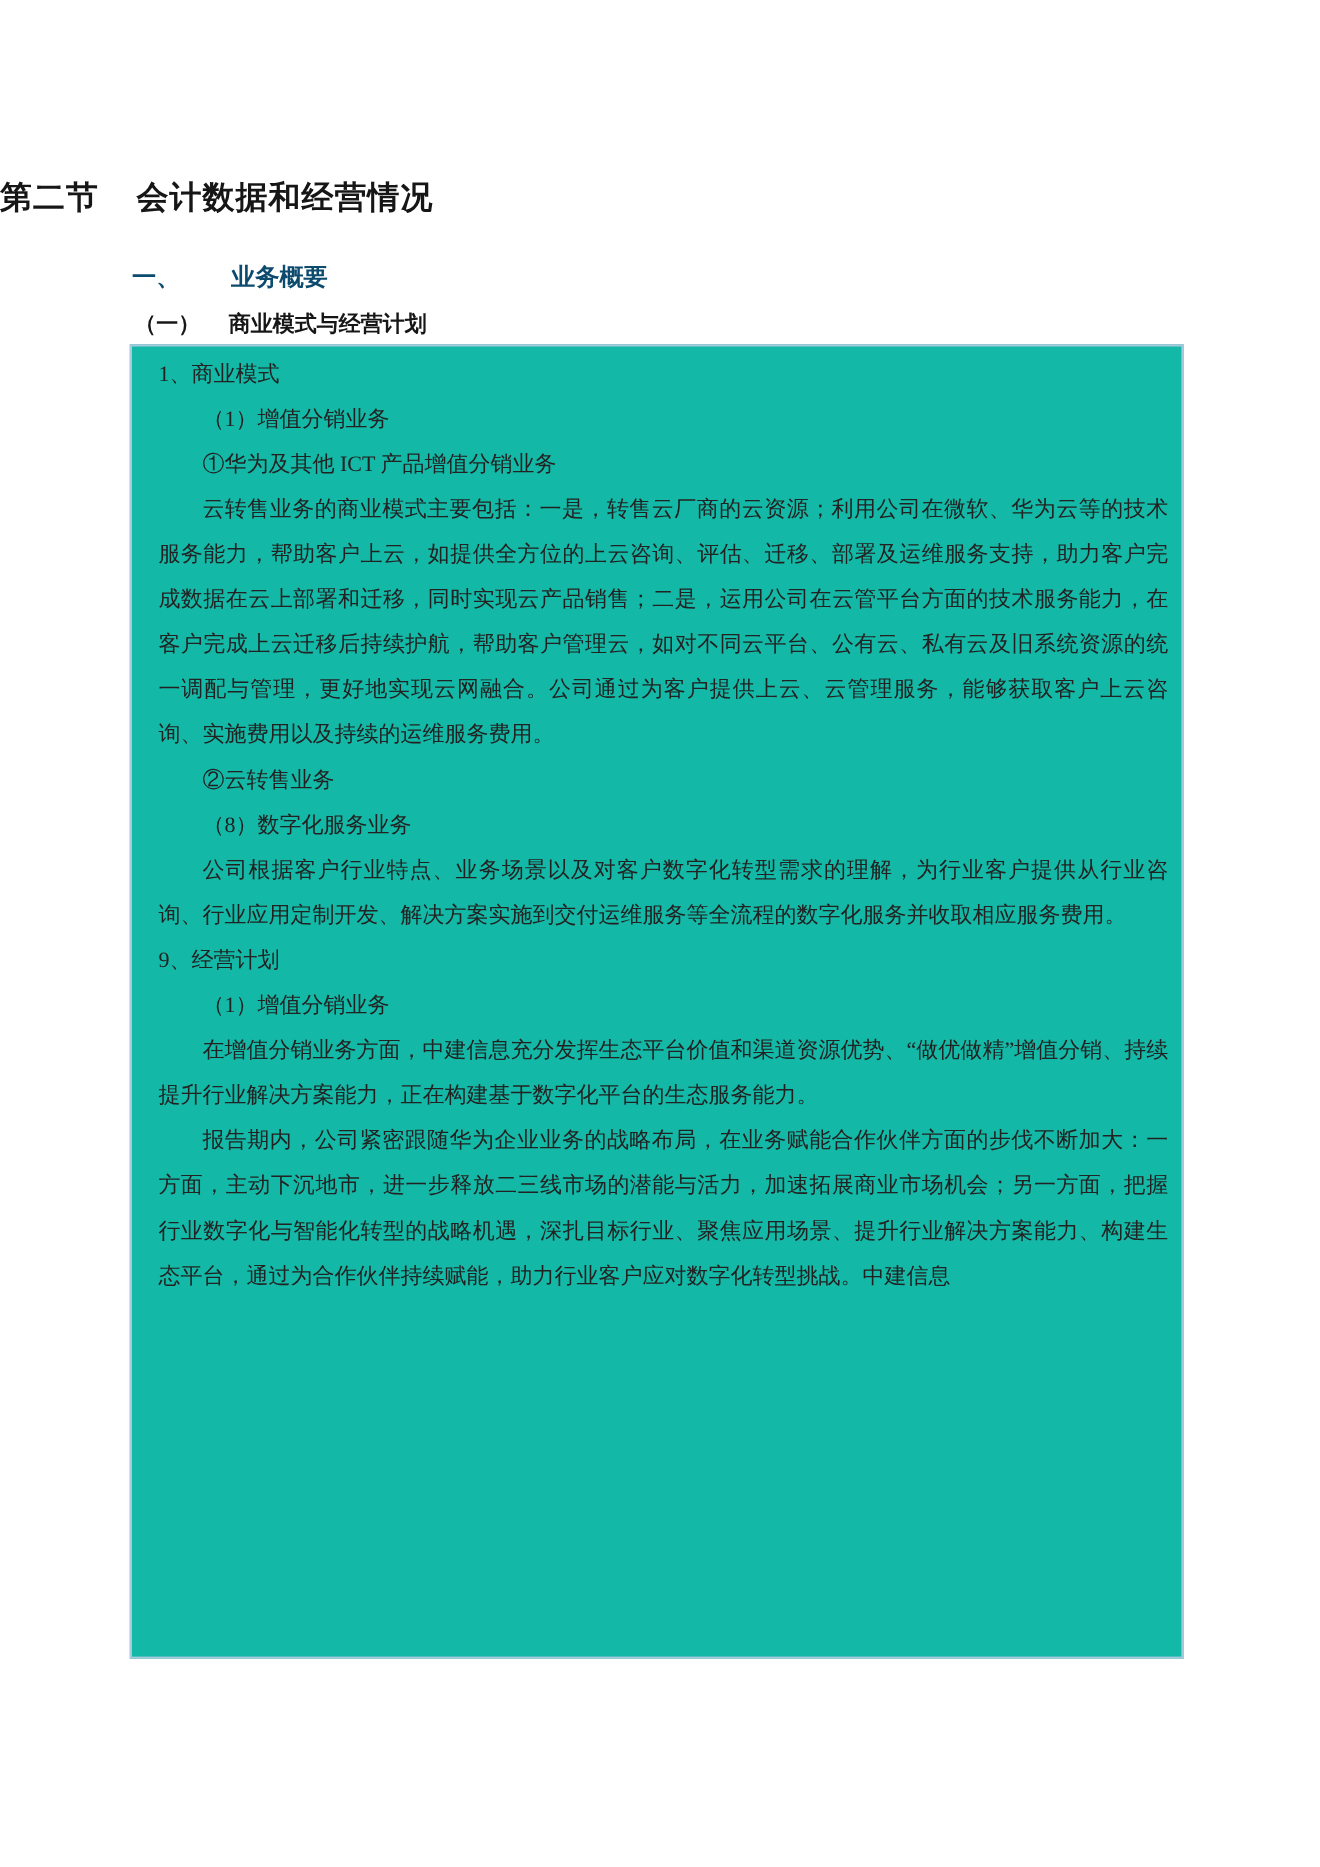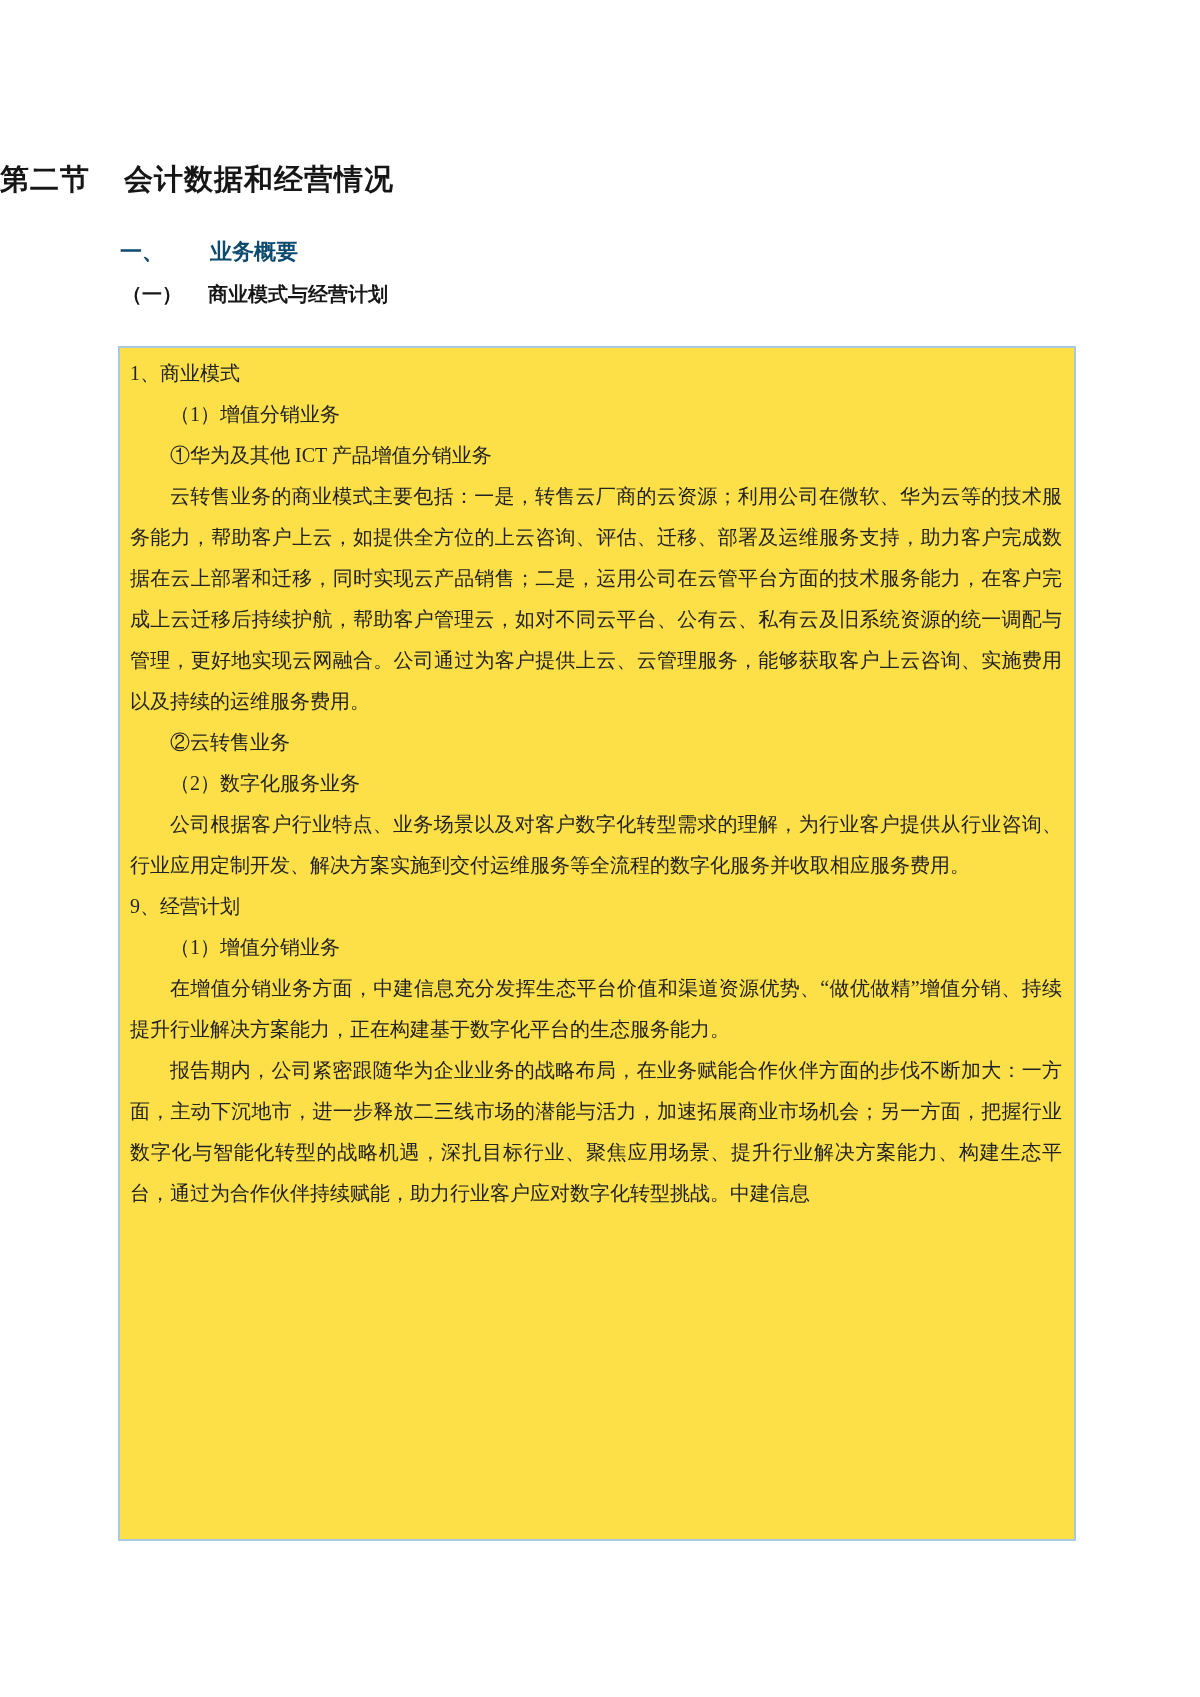--- a/index.html
+++ b/index.html
@@ -40,28 +40,28 @@
     left: 122px;
     font-family: "Liberation Sans", "DejaVu Sans", sans-serif;
     font-weight: bold;
     font-size: 20px;
     color: #161616;
   }
   .heading-2 .num { display: inline-block; width: 86px; }
   .content-box {
     position: absolute;
     left: 118px;
-    top: 346px;
+    top: 313px;
     width: 958px;
     height: 1195px;
     box-sizing: border-box;
     border: 2px solid #a9cade;
-    padding: 5px 12px 0 10px;
+    padding: 5px 12px 0 24px;
     overflow: hidden;
-    background: #fde047;
+    background: #14b8a6;
   }
   .content-box p {
     margin: 0;
     font-size: 20px;
     line-height: 41px;
     text-align: justify;
     color: #222222;
   }
   .content-box p.ind { text-indent: 2em; }
 </style>
@@ -81,21 +81,21 @@
   <div class="heading-2">
     <span class="num">（一）</span><span>商业模式与经营计划</span>
   </div>
 
   <div class="content-box">
     <p>1、商业模式</p>
     <p class="ind">（1）增值分销业务</p>
     <p class="ind">①华为及其他 ICT 产品增值分销业务</p>
     <p class="ind">云转售业务的商业模式主要包括：一是，转售云厂商的云资源；利用公司在微软、华为云等的技术服务能力，帮助客户上云，如提供全方位的上云咨询、评估、迁移、部署及运维服务支持，助力客户完成数据在云上部署和迁移，同时实现云产品销售；二是，运用公司在云管平台方面的技术服务能力，在客户完成上云迁移后持续护航，帮助客户管理云，如对不同云平台、公有云、私有云及旧系统资源的统一调配与管理，更好地实现云网融合。公司通过为客户提供上云、云管理服务，能够获取客户上云咨询、实施费用以及持续的运维服务费用。</p>
     <p class="ind">②云转售业务</p>
-    <p class="ind">（2）数字化服务业务</p>
+    <p class="ind">（8）数字化服务业务</p>
     <p class="ind">公司根据客户行业特点、业务场景以及对客户数字化转型需求的理解，为行业客户提供从行业咨询、行业应用定制开发、解决方案实施到交付运维服务等全流程的数字化服务并收取相应服务费用。</p>
     <p>9、经营计划</p>
     <p class="ind">（1）增值分销业务</p>
     <p class="ind">在增值分销业务方面，中建信息充分发挥生态平台价值和渠道资源优势、“做优做精”增值分销、持续提升行业解决方案能力，正在构建基于数字化平台的生态服务能力。</p>
     <p class="ind">报告期内，公司紧密跟随华为企业业务的战略布局，在业务赋能合作伙伴方面的步伐不断加大：一方面，主动下沉地市，进一步释放二三线市场的潜能与活力，加速拓展商业市场机会；另一方面，把握行业数字化与智能化转型的战略机遇，深扎目标行业、聚焦应用场景、提升行业解决方案能力、构建生态平台，通过为合作伙伴持续赋能，助力行业客户应对数字化转型挑战。中建信息</p>
   </div>
 
 </div>
 
 </body></html>

